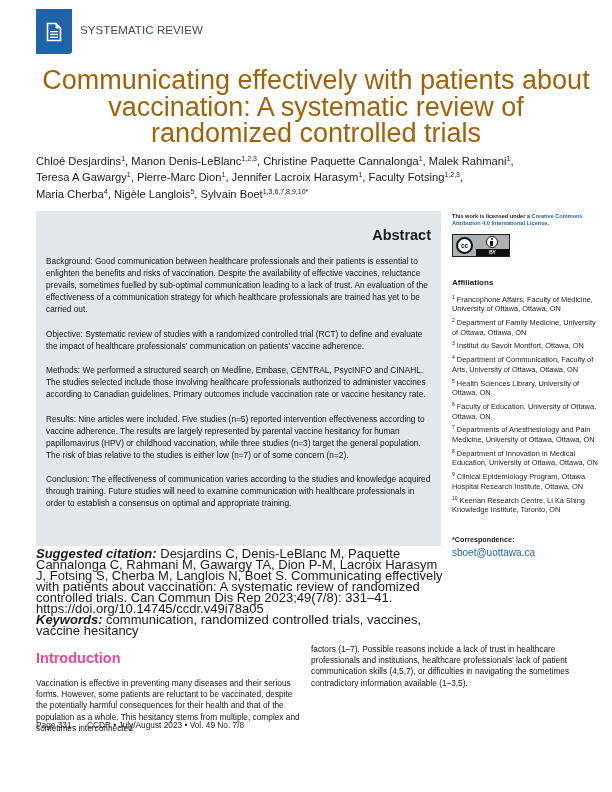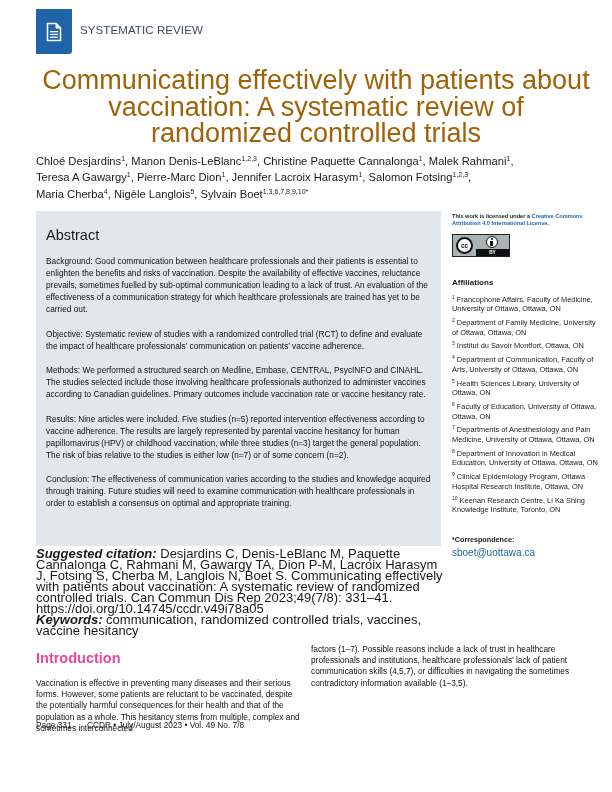--- a/index.html
+++ b/index.html
@@ -24,21 +24,21 @@
   .authors {
     position: absolute; left: 36px; top: 153px; width: 540px;
     font-size: 11.2px; line-height: 16.3px; color: #1a1a1a;
   }
   .authors sup { font-size: 7px; vertical-align: 4px; line-height: 0; }
 
   .abstract-box {
     position: absolute; left: 36px; top: 211px; width: 405px; height: 335px;
     background: #e4e7ea; padding: 16px 10px 0 10px;
   }
-  .abstract-heading { font-size: 14.5px; color: #1a1a1a; margin-bottom: 12px; font-weight: normal; }
+  .abstract-heading { font-size: 14.5px; color: #1a1a1a; margin-bottom: 12px; font-weight: bold; text-align: right; }
   .abstract-para { font-size: 8.3px; line-height: 12px; color: #111; margin-bottom: 12.5px; }
 
   .citation {
     position: absolute; left: 36px; top: 548px; width: 410px;
     font-size: 13px; line-height: 11px; color: #1a1a1a;
   }
   .citation .lbl { font-weight: bold; font-style: italic; }
 
   .sidebar { position: absolute; left: 452px; top: 213px; width: 150px; }
   .license { font-size: 5.6px; line-height: 7.3px; color: #1a1a1a; font-weight: bold; }
@@ -104,21 +104,21 @@
 <h1 class="title">Communicating effectively with patients about vaccination: A systematic review of randomized controlled trials</h1>
 
 <div class="authors">
   <span><span>Chloé Desjardins</span><sup>1</sup>, </span>
   <span><span>Manon Denis-LeBlanc</span><sup>1,2,3</sup>, </span>
   <span><span>Christine Paquette Cannalonga</span><sup>1</sup>, </span>
   <span><span>Malek Rahmani</span><sup>1</sup>,</span><br>
   <span><span>Teresa A Gawargy</span><sup>1</sup>, </span>
   <span><span>Pierre-Marc Dion</span><sup>1</sup>, </span>
   <span><span>Jennifer Lacroix Harasym</span><sup>1</sup>, </span>
-  <span><span>Salomon Fotsing</span><sup>1,2,3</sup>,</span><br>
+  <span><span>Faculty Fotsing</span><sup>1,2,3</sup>,</span><br>
   <span><span>Maria Cherba</span><sup>4</sup>, </span>
   <span><span>Nigèle Langlois</span><sup>5</sup>, </span>
   <span><span>Sylvain Boet</span><sup>1,3,6,7,8,9,10*</sup></span>
 </div>
 
 <div class="abstract-box">
   <h2 class="abstract-heading">Abstract</h2>
   <p class="abstract-para"><span>Background:</span><span> Good communication between healthcare professionals and their patients is essential to enlighten the benefits and risks of vaccination. Despite the availability of effective vaccines, reluctance prevails, sometimes fuelled by sub-optimal communication leading to a lack of trust. An evaluation of the effectiveness of a communication strategy for which healthcare professionals are trained has yet to be carried out.</span></p>
   <p class="abstract-para"><span>Objective:</span><span> Systematic review of studies with a randomized controlled trial (RCT) to define and evaluate the impact of healthcare professionals’ communication on patients’ vaccine adherence.</span></p>
   <p class="abstract-para"><span>Methods:</span><span> We performed a structured search on Medline, Embase, CENTRAL, PsycINFO and CINAHL. The studies selected include those involving healthcare professionals authorized to administer vaccines according to Canadian guidelines. Primary outcomes include vaccination rate or vaccine hesitancy rate.</span></p>

